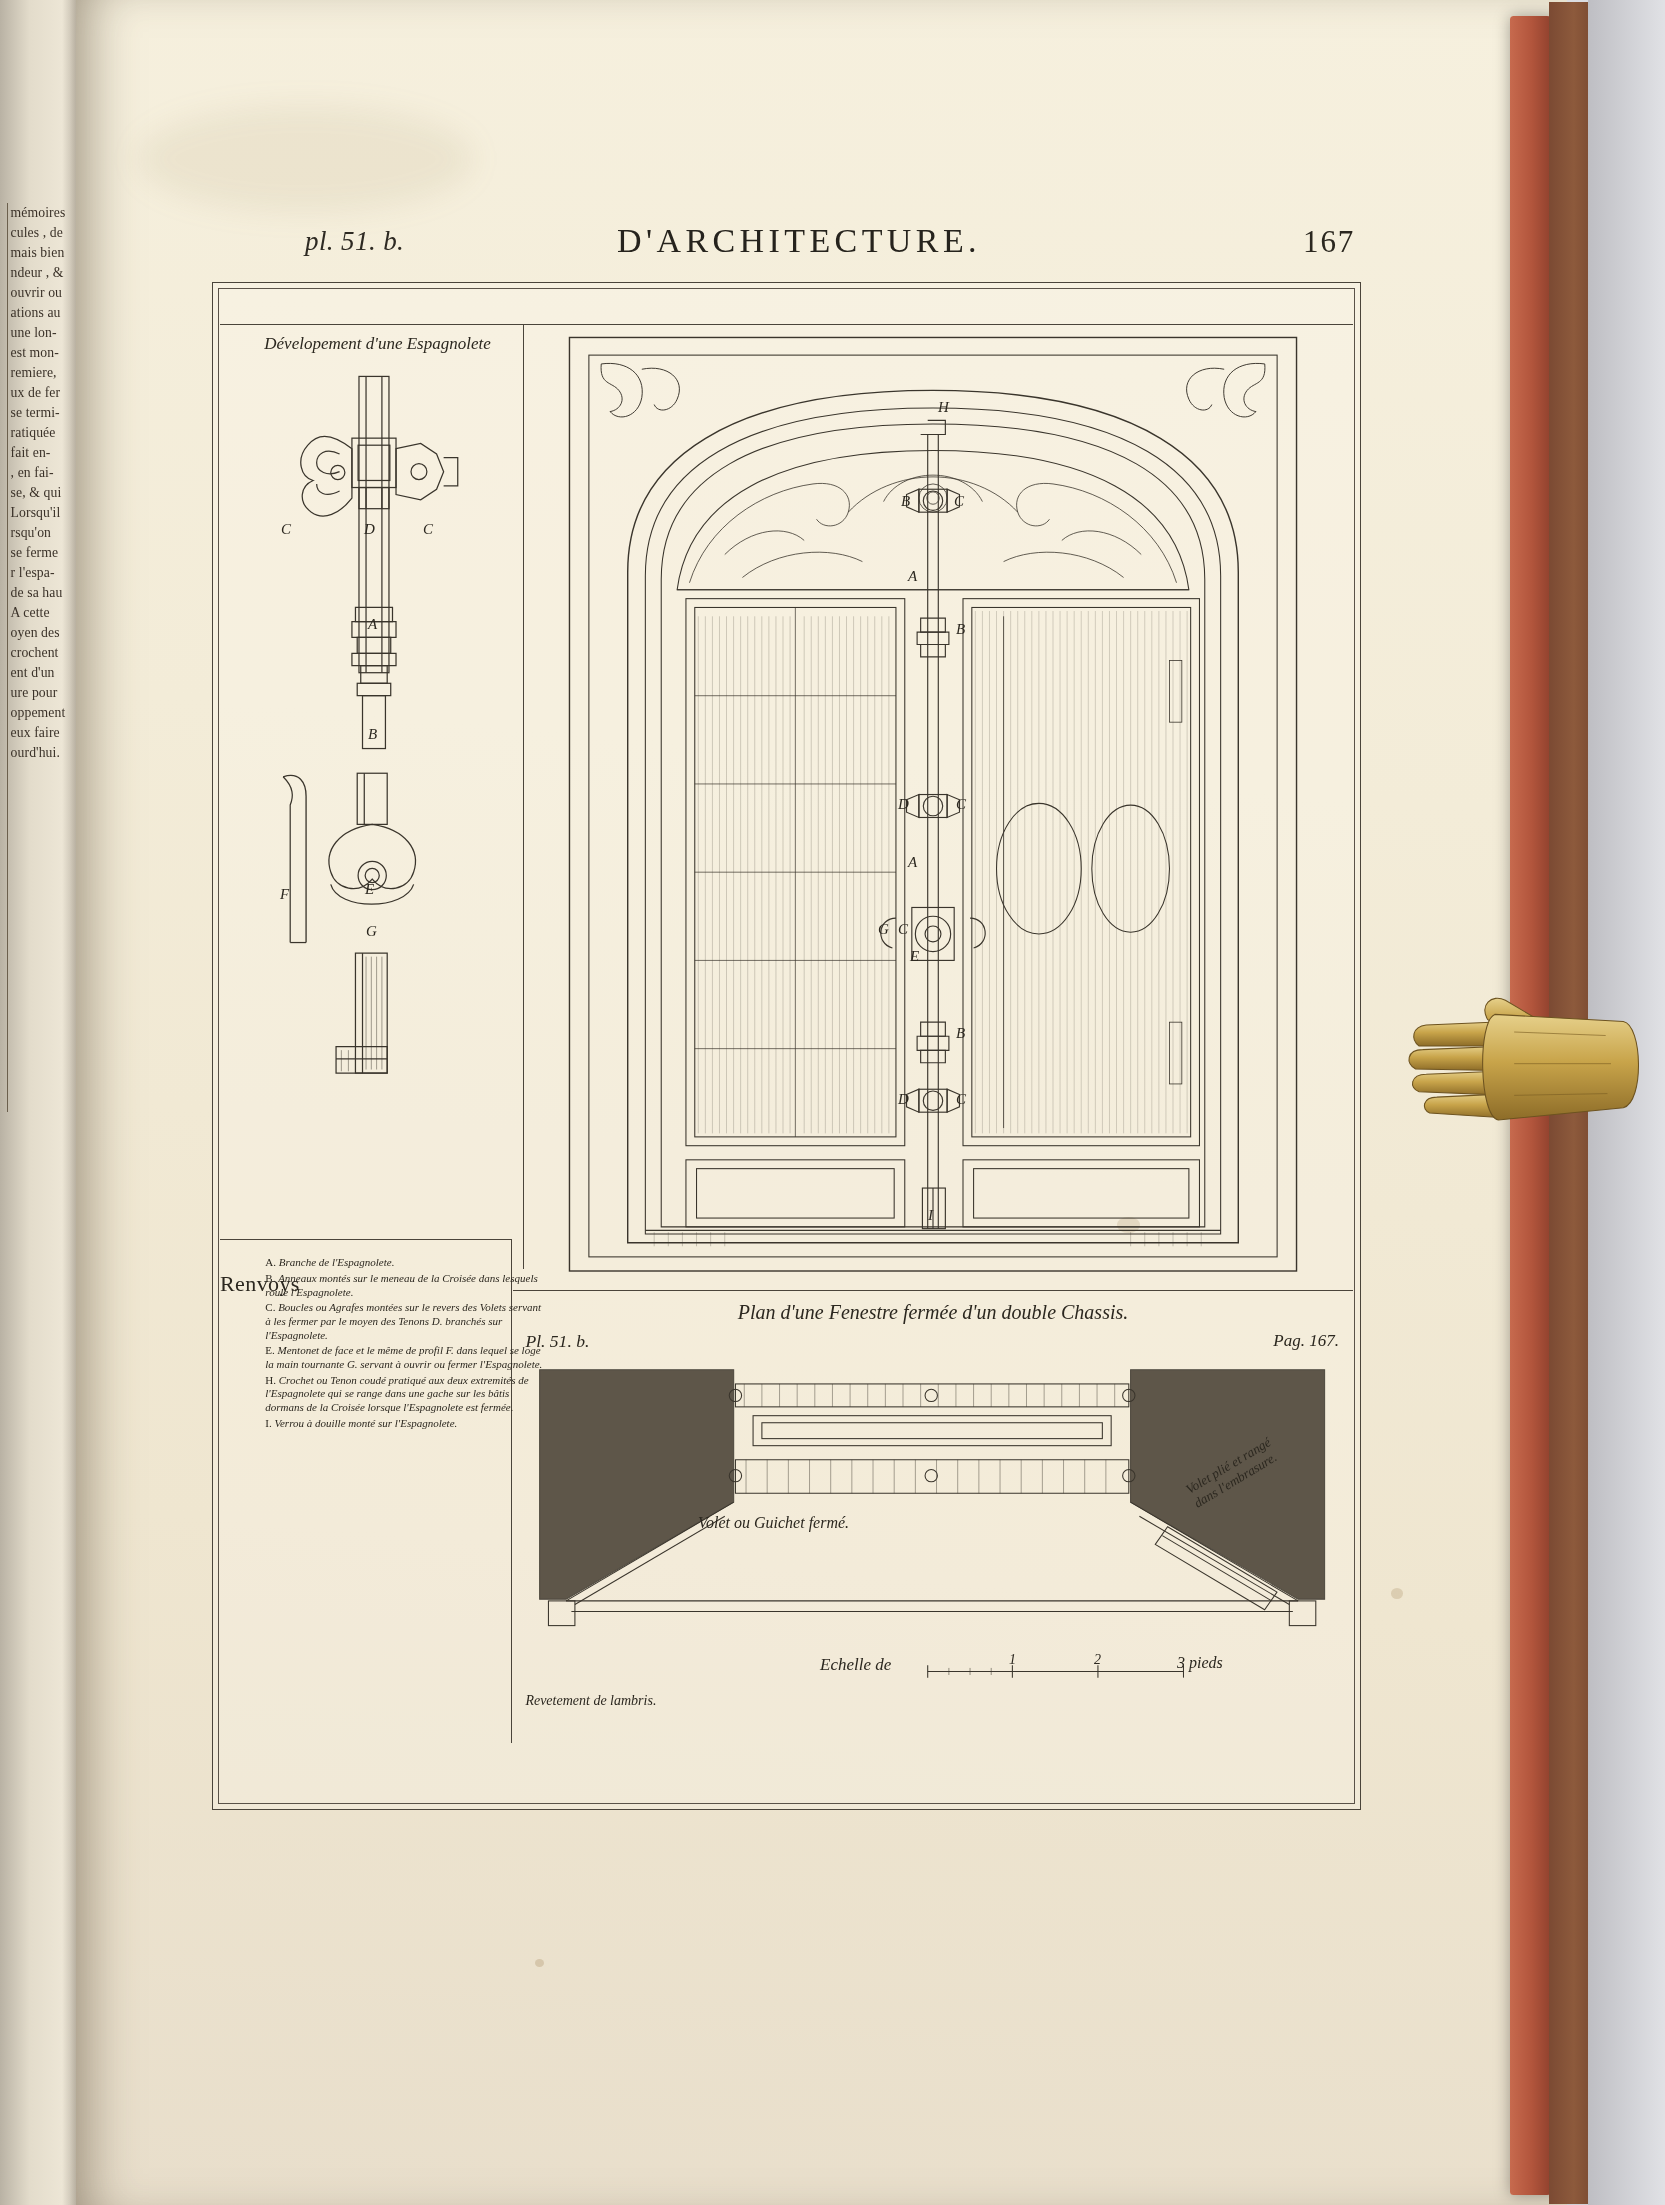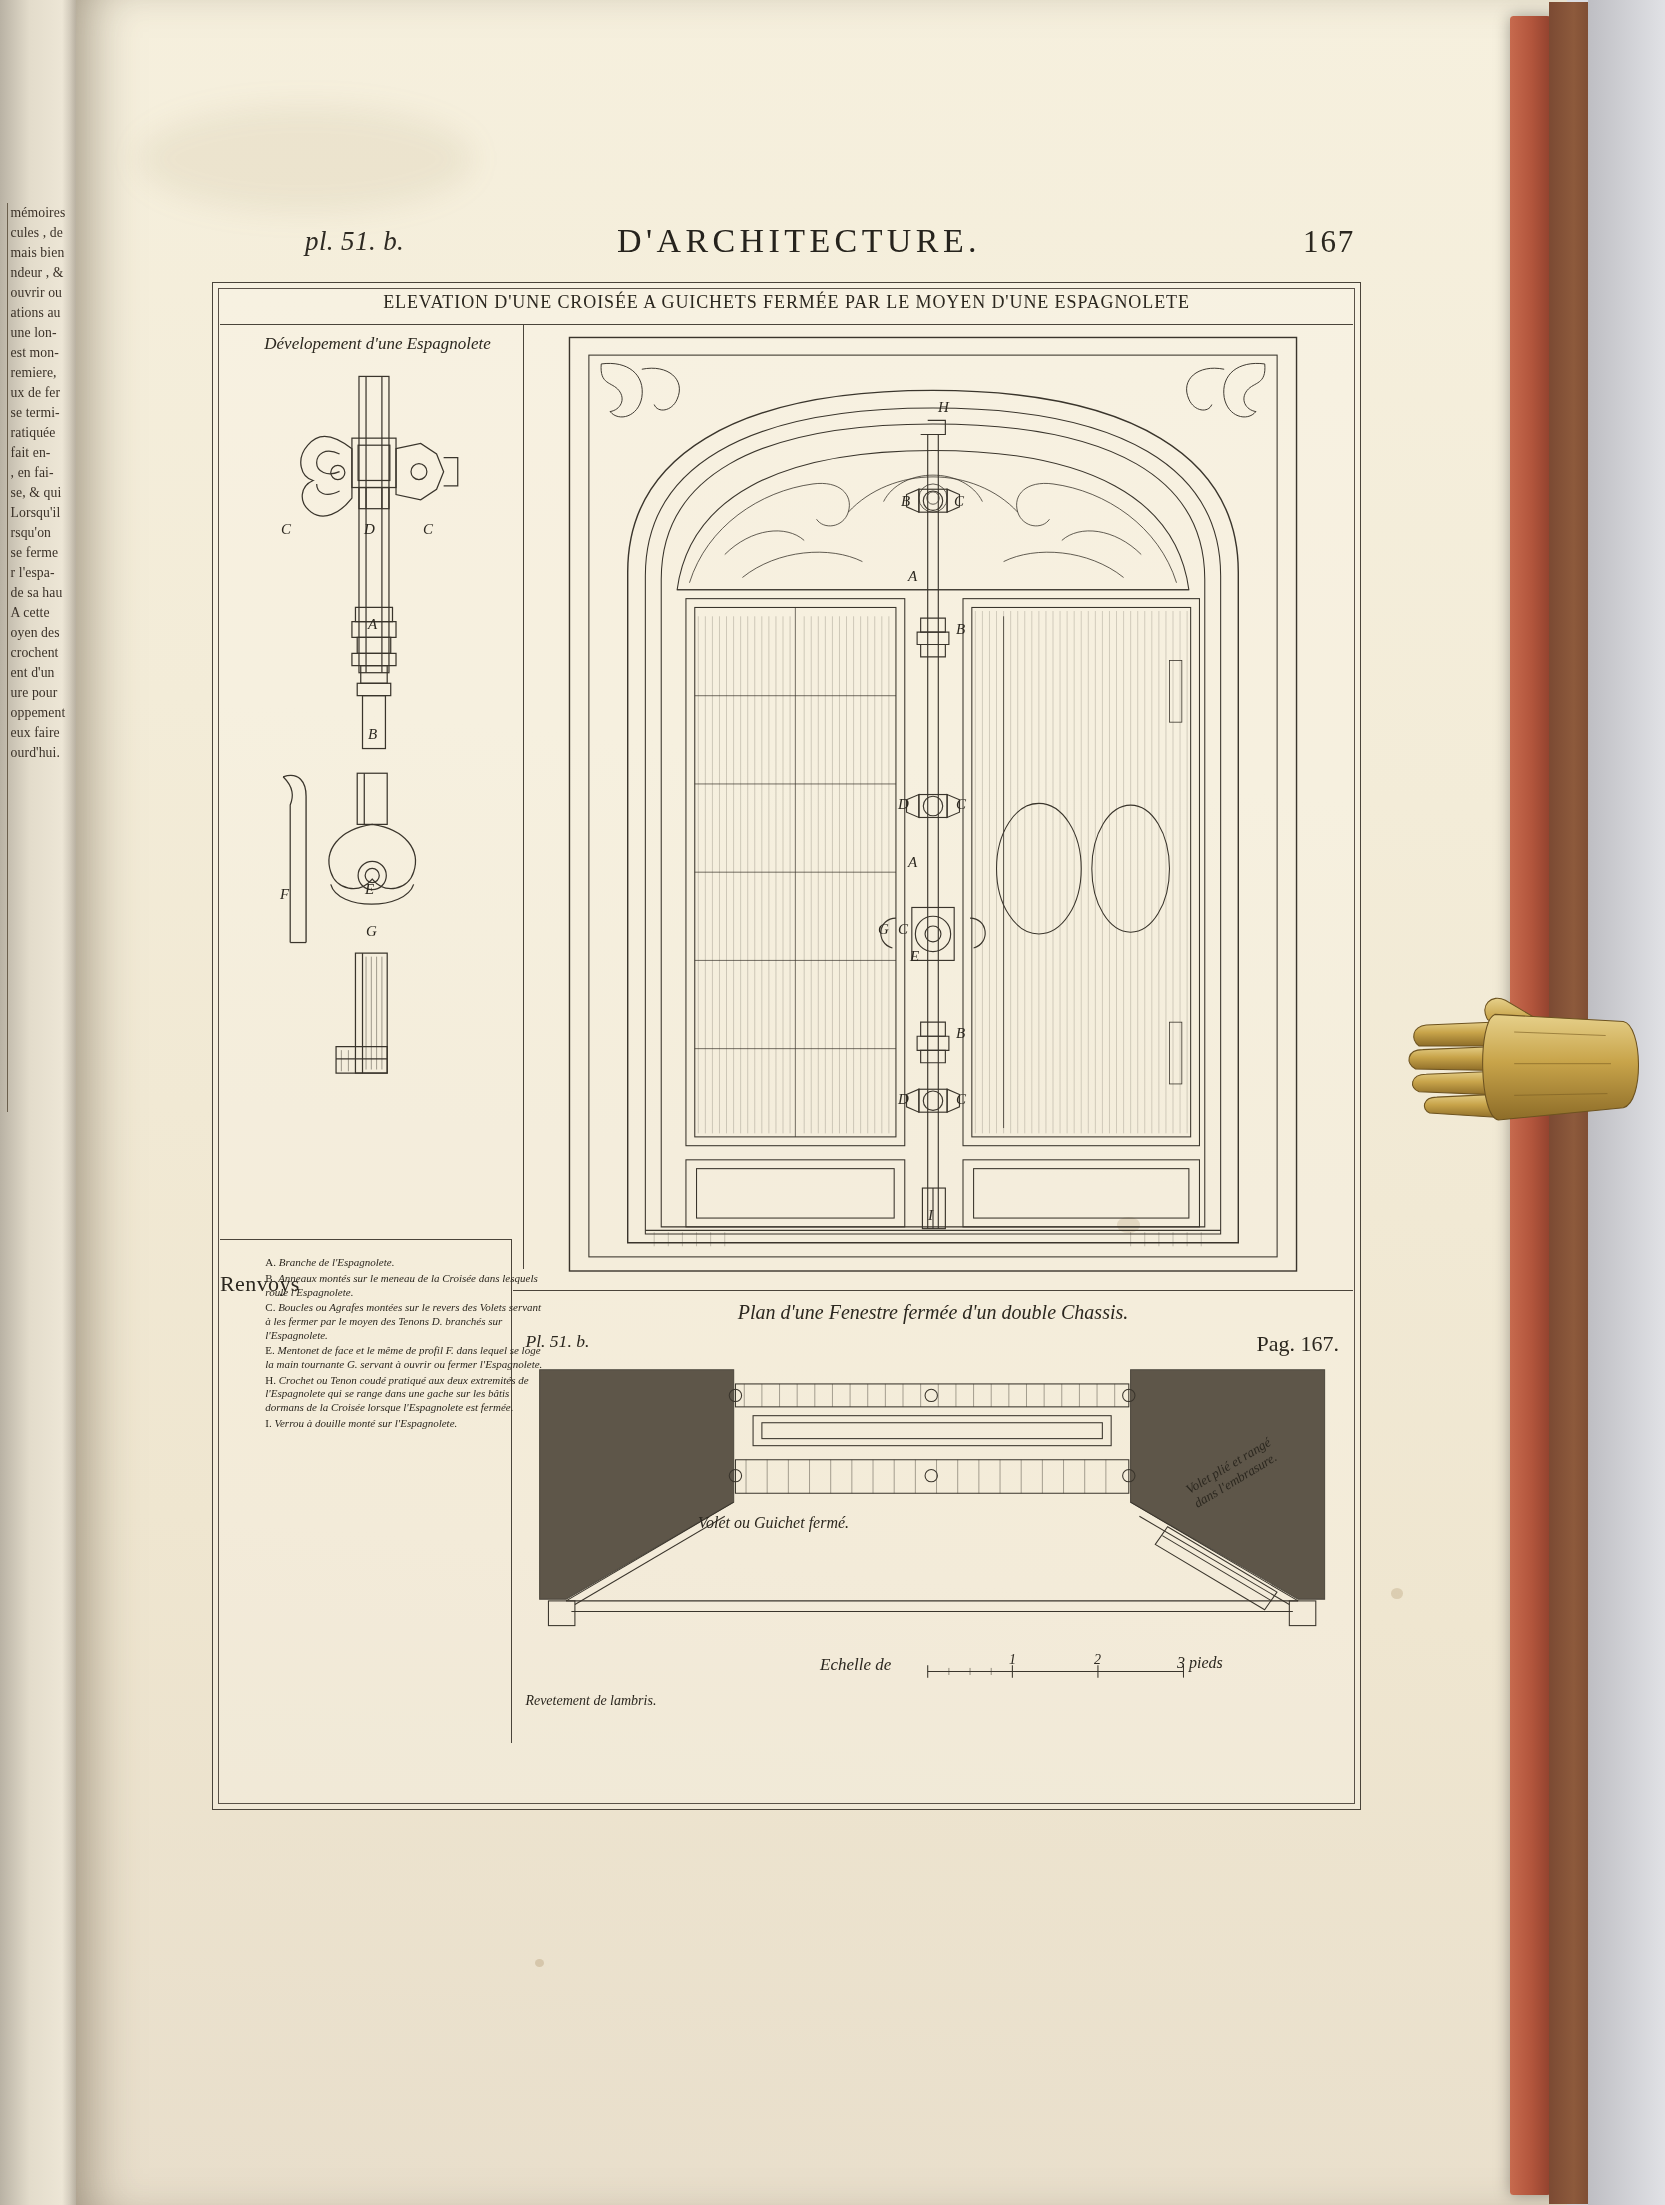--- a/index.html
+++ b/index.html
@@ -205,21 +205,21 @@
   .plan-title {
     position: absolute; left: 0; top: 8.8px; width: 840px;
     text-align: center; font-style: italic; font-size: 20px; color: #2b271f;
   }
   .plan-pl {
     position: absolute; left: 12.4px; top: 39px;
     font-style: italic; font-size: 17.6px; color: #2b271f;
   }
   .plan-pag {
     position: absolute; right: 14px; top: 39px;
-    font-size: 22px; color: #2b271f;
+    font-style: italic; font-size: 17px; color: #2b271f;
   }
   .lbl {
     position: absolute;
     font-style: italic;
     color: #2b271f;
   }
   .lbl-sm { font-size: 15px; }
 
   svg { display: block; }
   .ink { stroke: #3a352c; fill: none; }
@@ -272,21 +272,20 @@
 
     <div class="page-header">
       <div class="hdr-plate">pl. 51. b.</div>
       <div class="hdr-title">D'ARCHITECTURE.</div>
       <div class="hdr-pageno">167</div>
     </div>
 
     <div class="plate">
       <div class="plate-inner"></div>
 
-      <div class="plate-caption">ELEVATION D'UNE CROISÉE A GUICHETS FERMÉE PAR LE MOYEN D'UNE ESPAGNOLETE</div>
       <div class="rule-under-caption"></div>
 
       <div class="dev-col">
         <div class="dev-title">Dévelopement d'une Espagnolete</div>
 
         <svg width="291" height="900" viewBox="0 0 330 1020">
           <g class="ink" stroke-width="1.4">
 
             <rect x="144" y="58" width="34" height="150"></rect>
             <line x1="152" y1="58" x2="152" y2="208"></line>

